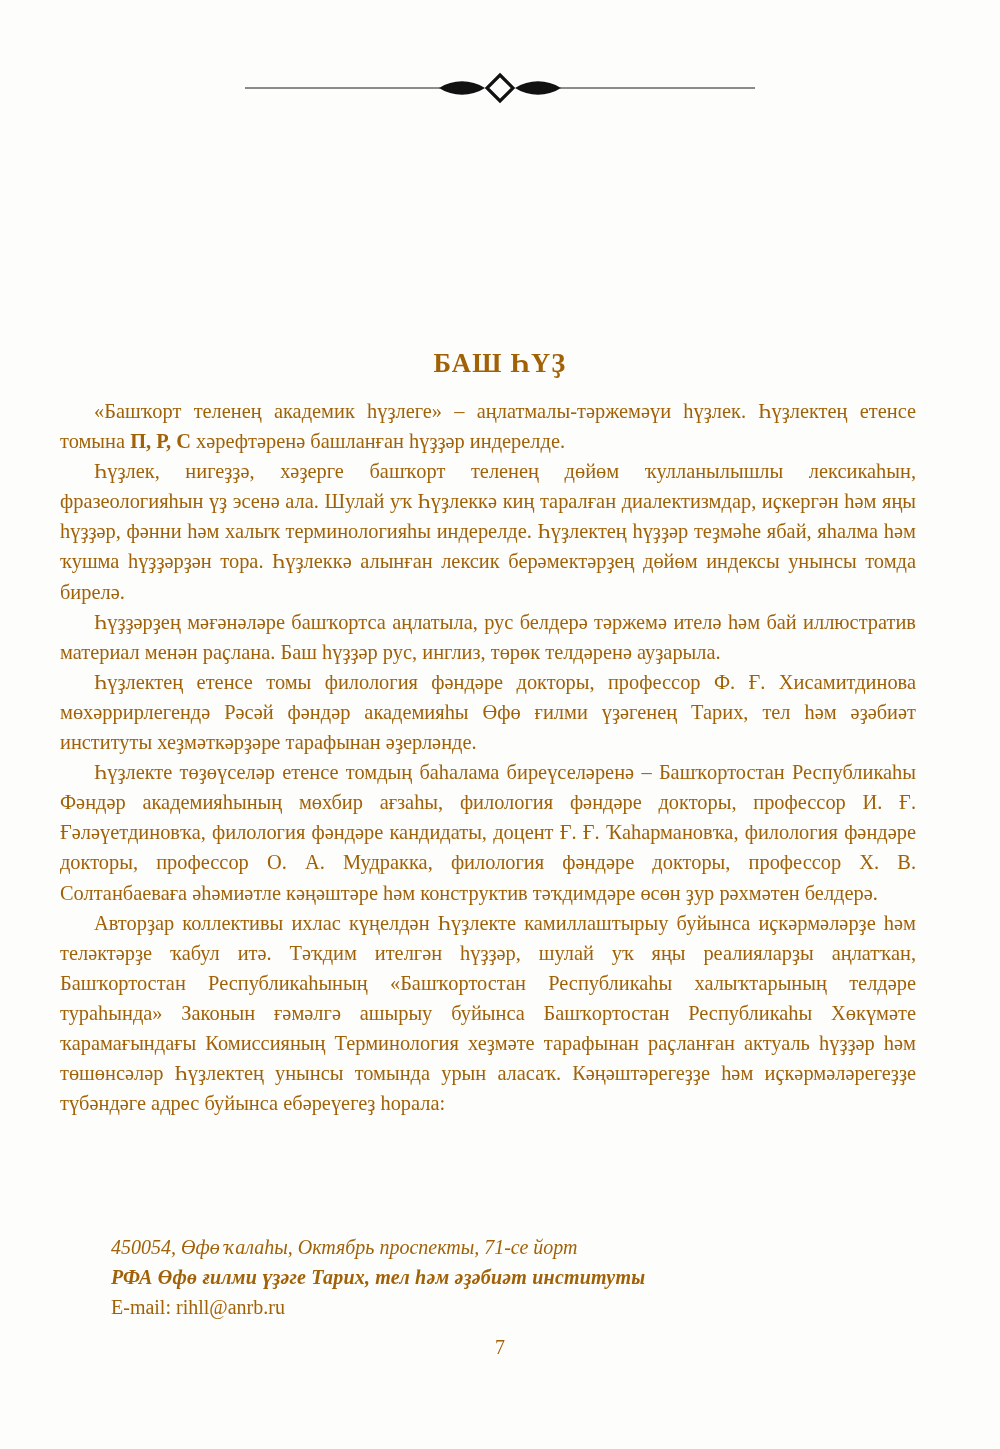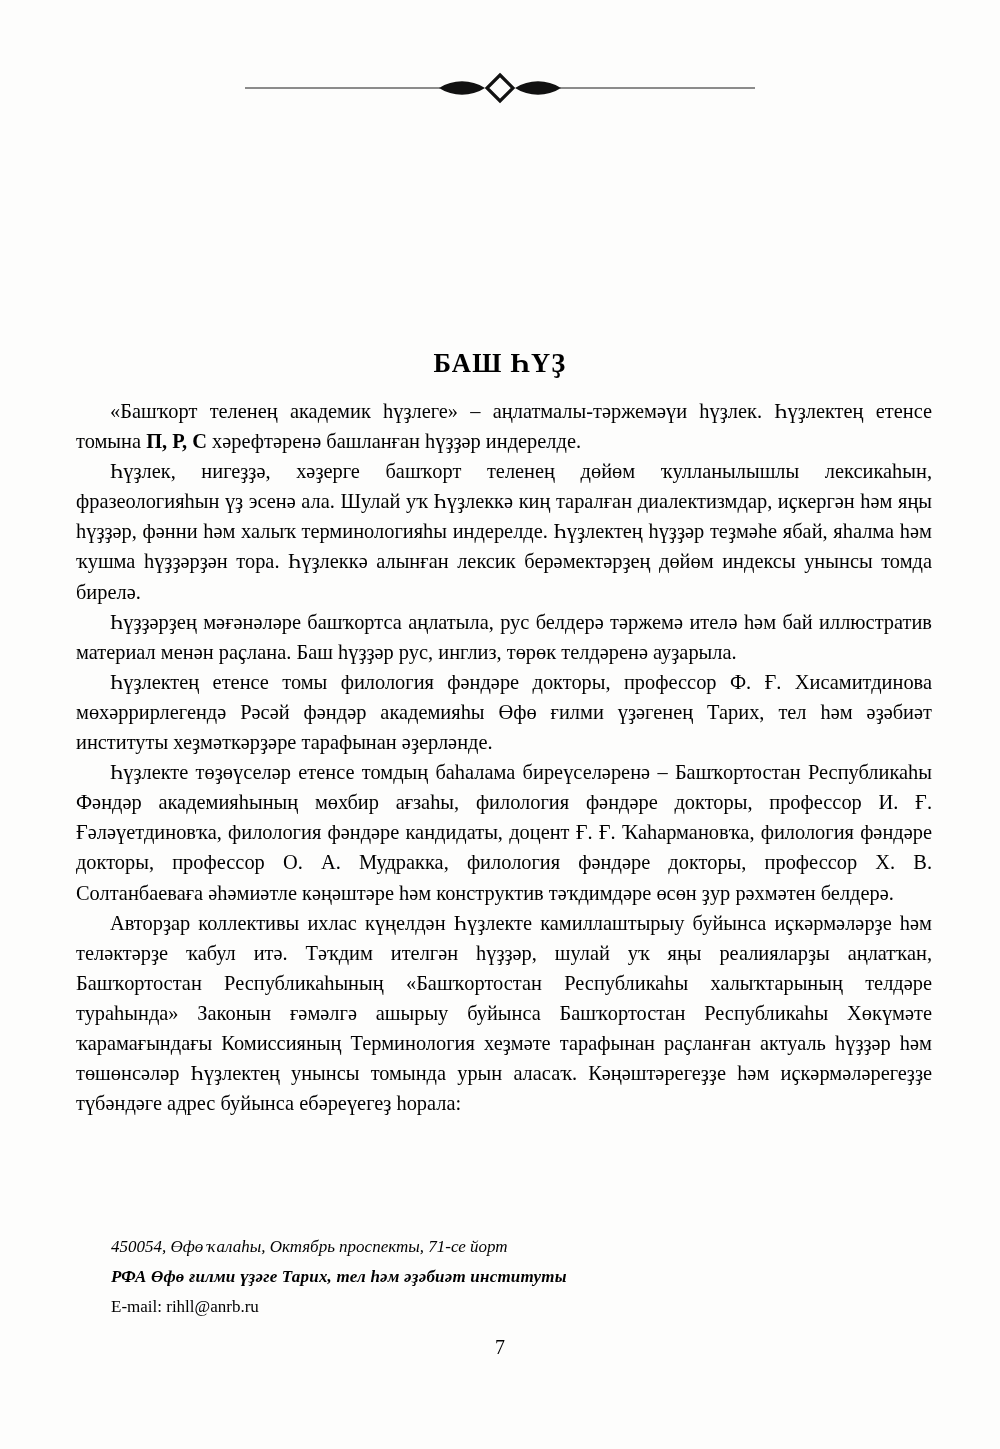--- a/index.html
+++ b/index.html
@@ -7,21 +7,21 @@
     padding: 0;
     background: #ffffff;
   }
   .page {
     position: relative;
     width: 1000px;
     height: 1449px;
     background: #fdfdfc;
     overflow: hidden;
     font-family: "Liberation Serif", "DejaVu Serif", serif;
-    color: #000000;
+    color: #a16207;
   }
 
   
   .ornament {
     position: absolute;
     left: 245px;
     top: 70px;
     width: 510px;
     height: 36px;
   }
@@ -36,21 +36,21 @@
     text-align: center;
     font-size: 26.5px;
     font-weight: 700;
     letter-spacing: 1.2px;
     font-family: "Liberation Serif", "DejaVu Serif", serif;
   }
 
   
   .body-block {
     position: absolute;
-    left: 76px;
+    left: 60px;
     top: 396px;
     width: 856px;
   }
   p.para {
     margin: 0;
     text-align: justify;
     text-justify: inter-word;
     text-indent: 34px;
     font-size: 20.4px;
     line-height: 30.1px;
@@ -59,21 +59,21 @@
   p.para b { font-weight: 700; }
 
   
   .address {
     position: absolute;
     left: 111px;
     top: 1232px;
     width: 800px;
   }
   .addr-line {
-    font-size: 17px;
+    font-size: 20px;
     line-height: 30px;
     white-space: nowrap;
   }
   .addr-line.italic { font-style: italic; }
   .addr-line.bolditalic { font-style: italic; font-weight: 700; letter-spacing: .2px; }
   .addr-line.plain { font-style: normal; font-weight: 400; }
 
   
   .folio {
     position: absolute;

